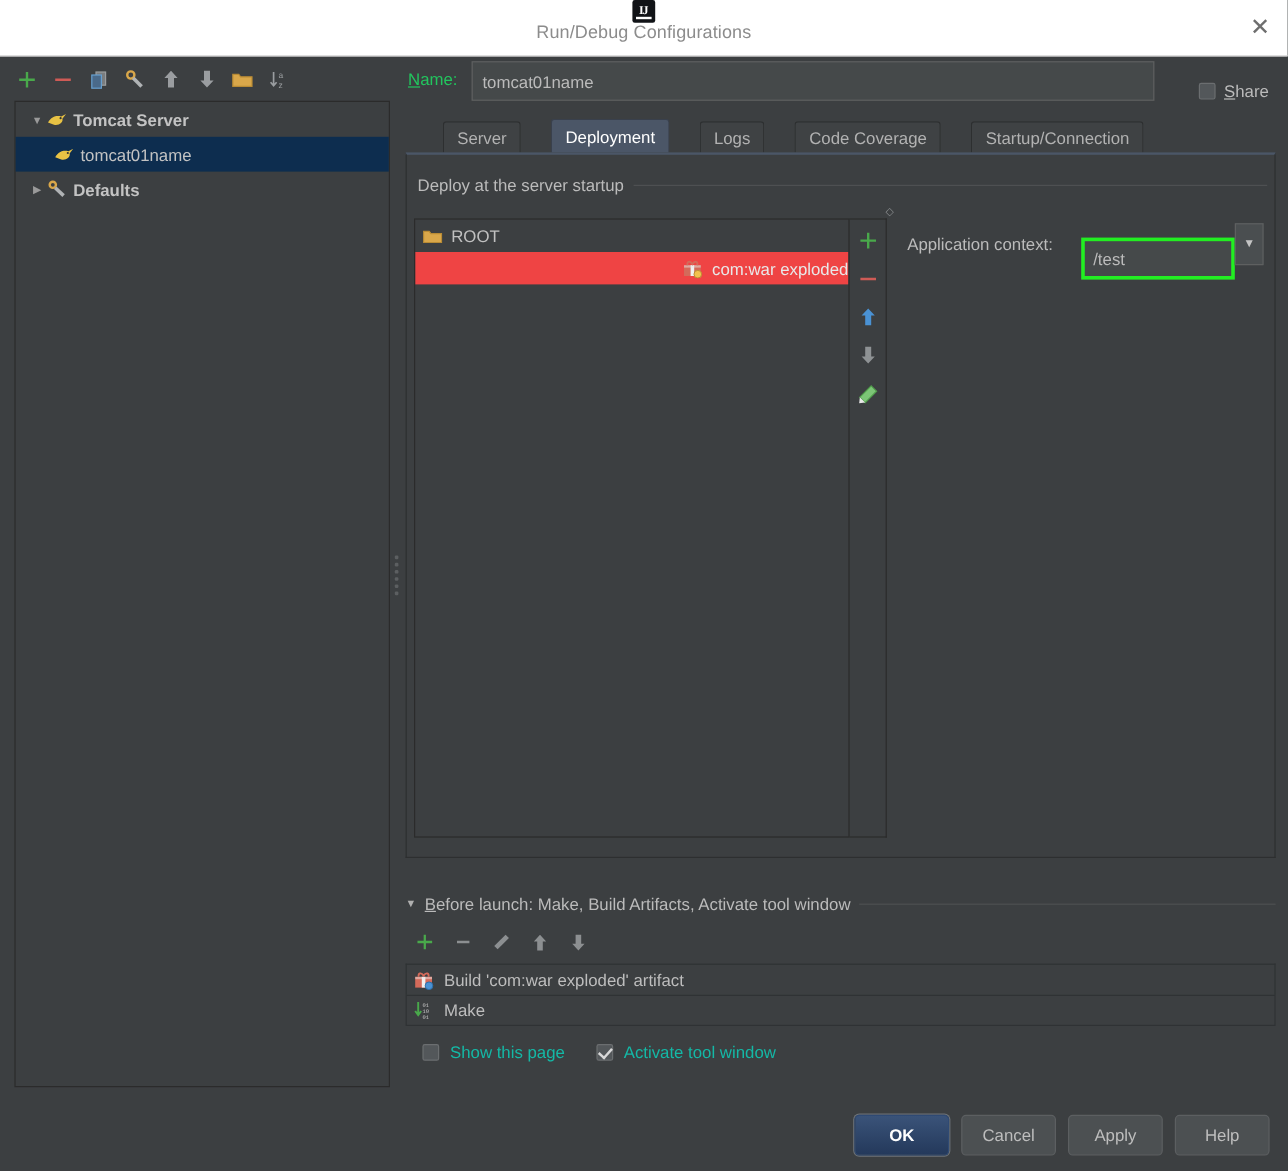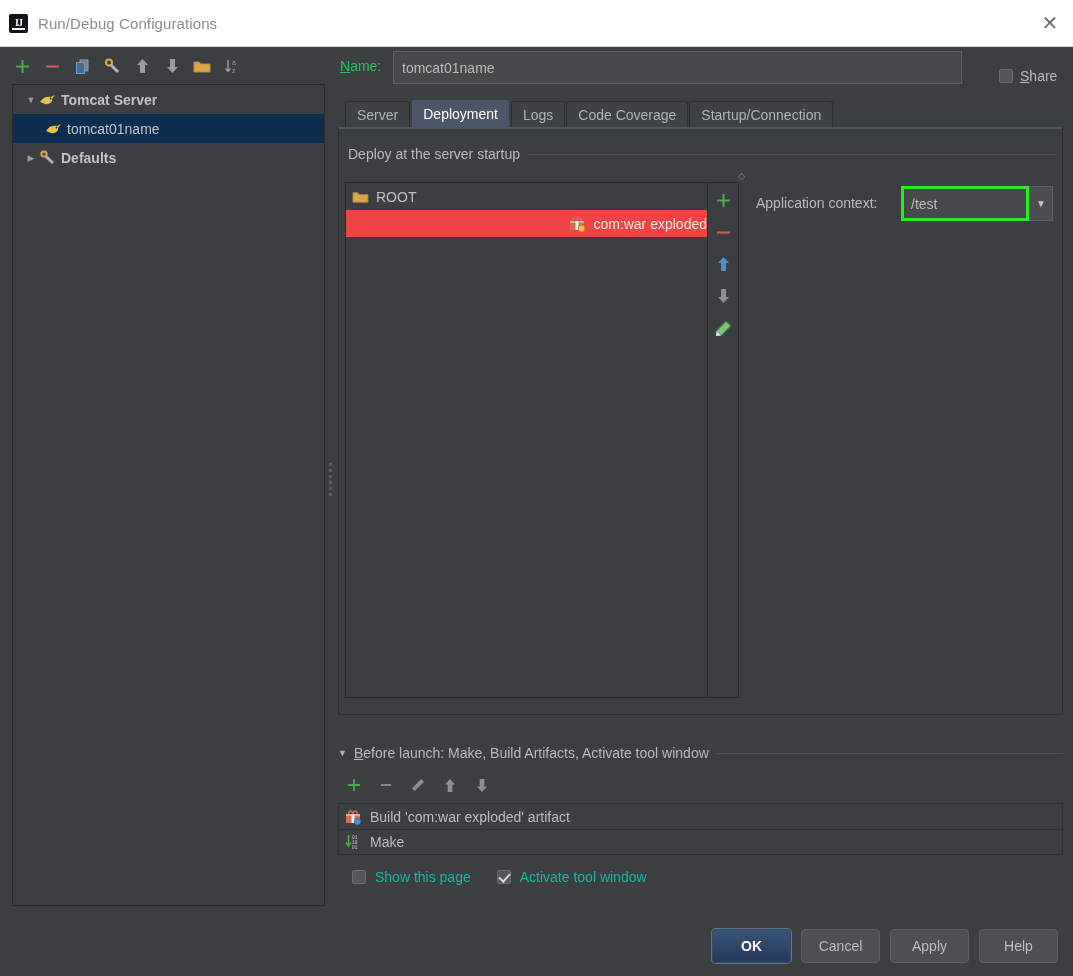--- a/index.html
+++ b/index.html
@@ -10,21 +10,21 @@
     font-size:13px;
     color:#bbbbbb;
     -webkit-font-smoothing:antialiased;
   }
   .win{position:relative;width:1073px;height:976px;}
 
   
   .titlebar{
     position:absolute;left:0;top:0;width:1073px;height:46px;
     background:#ffffff;border-bottom:1px solid #d6d6d6;
-    display:flex;align-items:center;
+    display:flex;align-items:center;flex-direction:column;
   }
   .ij-logo{
     width:19px;height:19px;margin-left:9px;margin-right:10px;
     background:#111317;border-radius:2px;position:relative;flex:0 0 auto;
     display:flex;align-items:center;justify-content:center;
   }
   .ij-logo span{
     color:#ffffff;font-size:10px;font-weight:bold;line-height:1;
     font-family:"Liberation Serif", serif;letter-spacing:-1px;
   }
@@ -79,21 +79,21 @@
   }
   .share-lbl{font-size:14px;color:#bbbbbb;}
   .share-lbl u{text-decoration:underline;}
 
   
   .tabs{position:absolute;left:345px;top:99px;display:flex;align-items:flex-end;}
   .tab{
     height:27px;padding:0 11px;display:flex;align-items:center;
     background:#3f4244;border:1px solid #2d2f30;border-bottom:none;
     border-top-left-radius:3px;border-top-right-radius:3px;
-    font-size:14px;color:#b2b2b2;margin-right:1px;cursor:default;box-sizing:border-box;
+    font-size:14px;color:#b2b2b2;margin-right:1px;cursor:default;box-sizing:border-box;margin-left:24px;
   }
   .tab.active{background:#4b5667;color:#ffffff;height:29px;border-color:#39404c;}
 
   
   .dep-panel{
     position:absolute;left:338px;top:127px;width:725px;height:588px;
     border:1px solid #2d2f30;border-top:2px solid #4b5667;box-sizing:border-box;
     background:#3c3f41;
   }
   .sect-title-row{position:absolute;left:348px;top:146px;width:708px;display:flex;align-items:center;gap:8px;}
@@ -112,21 +112,21 @@
     position:absolute;left:708px;top:182px;width:31px;height:516px;
     border:1px solid #2b2b2b;border-left:none;box-sizing:border-box;
     display:flex;flex-direction:column;align-items:center;padding-top:6px;gap:10px;
   }
   .sbtn{width:22px;height:22px;display:flex;align-items:center;justify-content:center;cursor:default;}
   .tiny-dot{position:absolute;left:738px;top:171px;color:#8a8d8f;font-size:9px;}
 
   .ctx-label{position:absolute;left:756px;top:195px;font-size:14px;color:#bbbbbb;}
   .ctx-wrap{position:absolute;left:901px;top:186px;width:128px;height:35px;}
   .ctx-field{
-    position:absolute;left:0;top:0;width:128px;height:35px;box-sizing:border-box;
+    position:absolute;left:0;top:12px;width:128px;height:35px;box-sizing:border-box;
     background:#45494a;border:3px solid #22ee22;
     display:flex;align-items:center;padding-left:7px;font-size:14px;color:#bbbbbb;
   }
   .ctx-arrow{
     position:absolute;left:128px;top:0;width:24px;height:35px;box-sizing:border-box;
     background:#4a4e50;border:1px solid #5e6060;
     display:flex;align-items:center;justify-content:center;color:#c4c4c4;font-size:10px;cursor:default;
   }
 
   

